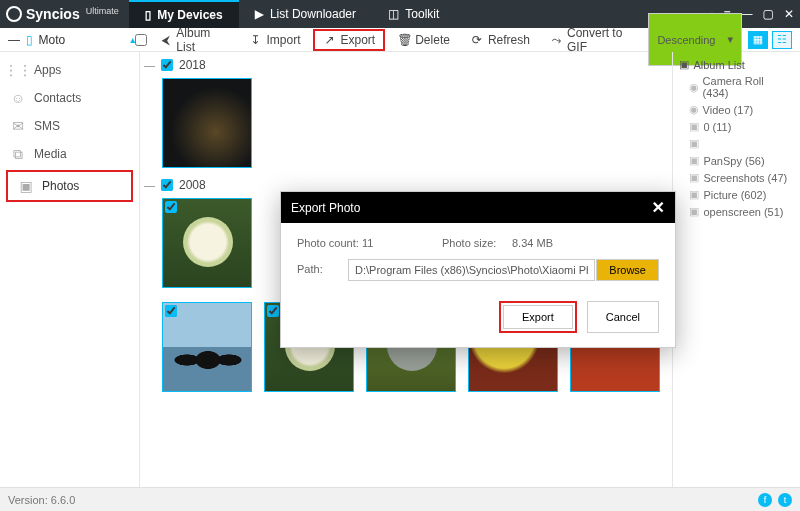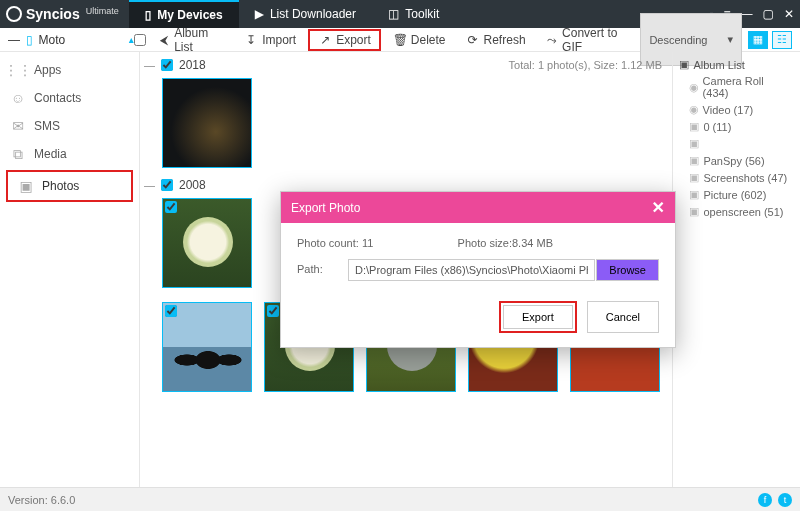--- a/index.html
+++ b/index.html
@@ -16,21 +16,21 @@
 .header .sys { display:flex; gap:10px; align-items:center; font-size:12px;}
 .header .sys span { cursor:pointer; }
 
 .devicebar { height:24px; display:flex; align-items:center; padding:0 8px; background:#fff; border-bottom:1px solid #e6e6e6;}
 .devicebar .dev { display:flex; align-items:center; gap:6px; width:130px; font-size:12px; color:#333; cursor:pointer;}
 .devicebar .chev { margin-left:auto; color:#08bcf5; font-size:10px;}
 .devicebar .toolbar { display:flex; align-items:center; gap:4px; }
 .tbtn { display:flex; align-items:center; gap:4px; padding:2px 8px; color:#454545; cursor:pointer; font-size:12px;}
 .tbtn .ic { font-size:12px; display:inline-block; width:14px; text-align:center;}
 .devicebar .right { margin-left:auto; display:flex; align-items:center; gap:6px;}
-.sortbtn { border:1px solid #ccc; padding:19px 8px; font-size:11px; color:#555; display:flex; align-items:center; gap:20px; background:#e5e5e5;}
+.sortbtn { border:1px solid #ccc; padding:19px 8px; font-size:11px; color:#555; display:flex; align-items:center; gap:12px; background:#84cc16;}
 .viewbtns { display:flex; gap:4px;}
 .viewbtn { width:20px; height:18px; border:1px solid #08bcf5; display:flex; align-items:center; justify-content:center;}
 .viewbtn.active { background:#08bcf5; color:#fff;}
 .viewbtn:not(.active) { color:#08bcf5; background:#e8f7fd;}
 
 .hl-red { border:2px solid #e02020 !important; }
 
 .body { display:flex; height: 435px; }
 .sidebar { width:140px; border-right:1px solid #e6e6e6; padding-top:4px; }
 .sidebar .item { display:flex; align-items:center; gap:8px; padding:6px 10px; color:#555; font-size:12px; cursor:pointer;}
@@ -57,30 +57,30 @@
 .thumb.koala::after{content:"";position:absolute;width:50px;height:50px;border-radius:50%;background:#9aa09a;top:18px;left:20px;}
 .thumb.flowers2{background:radial-gradient(circle at 40% 40%,#e9d13a 0 30px,#7a2b19 35px);}
 .thumb.tulips{background:linear-gradient(#e9c73a 0 40%,#b63b1f 40% 100%);}
 
 .rightpanel { width:128px; border-left:1px solid #e6e6e6; padding:4px 4px; font-size:11px; color:#666;}
 .rightpanel .ahead { display:flex; align-items:center; gap:4px; padding:2px 2px; color:#555;}
 .rightpanel .aitem { display:flex; align-items:center; gap:4px; padding:2px 4px 2px 12px; cursor:pointer;}
 .rightpanel .aitem .ci { color:#bbb; font-size:11px;}
 
 .dialog { position:absolute; top:191px; left:280px; width:396px; background:#fff; box-shadow:0 6px 24px rgba(0,0,0,.3); border:1px solid #ccc; z-index:50;}
-.dialog .dhdr { background:#ec4899; color:#fff; padding:6px 10px; font-size:12px; display:flex; align-items:center;}
+.dialog .dhdr { background:#000000; color:#fff; padding:6px 10px; font-size:12px; display:flex; align-items:center;}
 .dialog .dhdr .close { margin-left:auto; font-size:16px; cursor:pointer; font-weight:bold;}
 .dialog .dbody { padding:14px 16px 10px 16px; font-size:11px; color:#666;}
 .drow { display:flex; align-items:center; margin-bottom:10px;}
 .drow .lab { width:65px;}
 .drow .val { width:80px;}
-.drow .lab2 { width:70px;text-align:right;}
+.drow .lab2 { width:70px;}
 .pathrow { display:flex; gap:1px; margin-top:8px;}
 .pathrow input { flex:1; border:1px solid #ccc; padding:4px 6px; font-size:11px; color:#555;}
-.pathrow button { border:1px solid #ccc; background:#8b5cf6; padding:4px 12px; font-size:11px; cursor:pointer;}
+.pathrow button { border:1px solid #ccc; background:#eab308; padding:4px 12px; font-size:11px; cursor:pointer;}
 .dbtns { display:flex; justify-content:flex-end; gap:10px; padding:10px 16px 14px 16px;}
 .dbtns button { border:1px solid #ccc; background:#fff; padding:5px 18px; font-size:11px; cursor:pointer;}
 .dbtns .exportwrap { border:2px solid #e02020; padding:2px;}
 
 .statusbar { position:absolute; bottom:0; left:0; right:0; height:24px; background:#f1f1f1; border-top:1px solid #e0e0e0; display:flex; align-items:center; padding:0 8px; font-size:11px; color:#777;}
 .statusbar .center { position:absolute; left:50%; transform:translateX(-50%);}
 .statusbar .social { margin-left:auto; display:flex; gap:6px;}
 .soc { width:14px; height:14px; border-radius:50%; background:#08bcf5; color:#fff; font-size:9px; display:flex; align-items:center; justify-content:center;}
 
 input[type=checkbox]{width:12px;height:12px;}
@@ -189,21 +189,20 @@
         </div>
     </div>
   </div>
 
   <div class="main">
     <div class="group">
       <div class="grouphead">
         <span class="minus">—</span>
         <input type="checkbox" checked="" style="">
         <span class="yr">2018</span>
-        <span class="stat">Total: 1 photo(s), Size: 1.12 MB</span>
       </div>
       <div class="thumbs">
         <div class="thumb dark">
             <input class="chk" type="checkbox" checked="" style="">
           </div>
       </div>
     </div>
     <div class="group">
       <div class="grouphead">
         <span class="minus">—</span>

